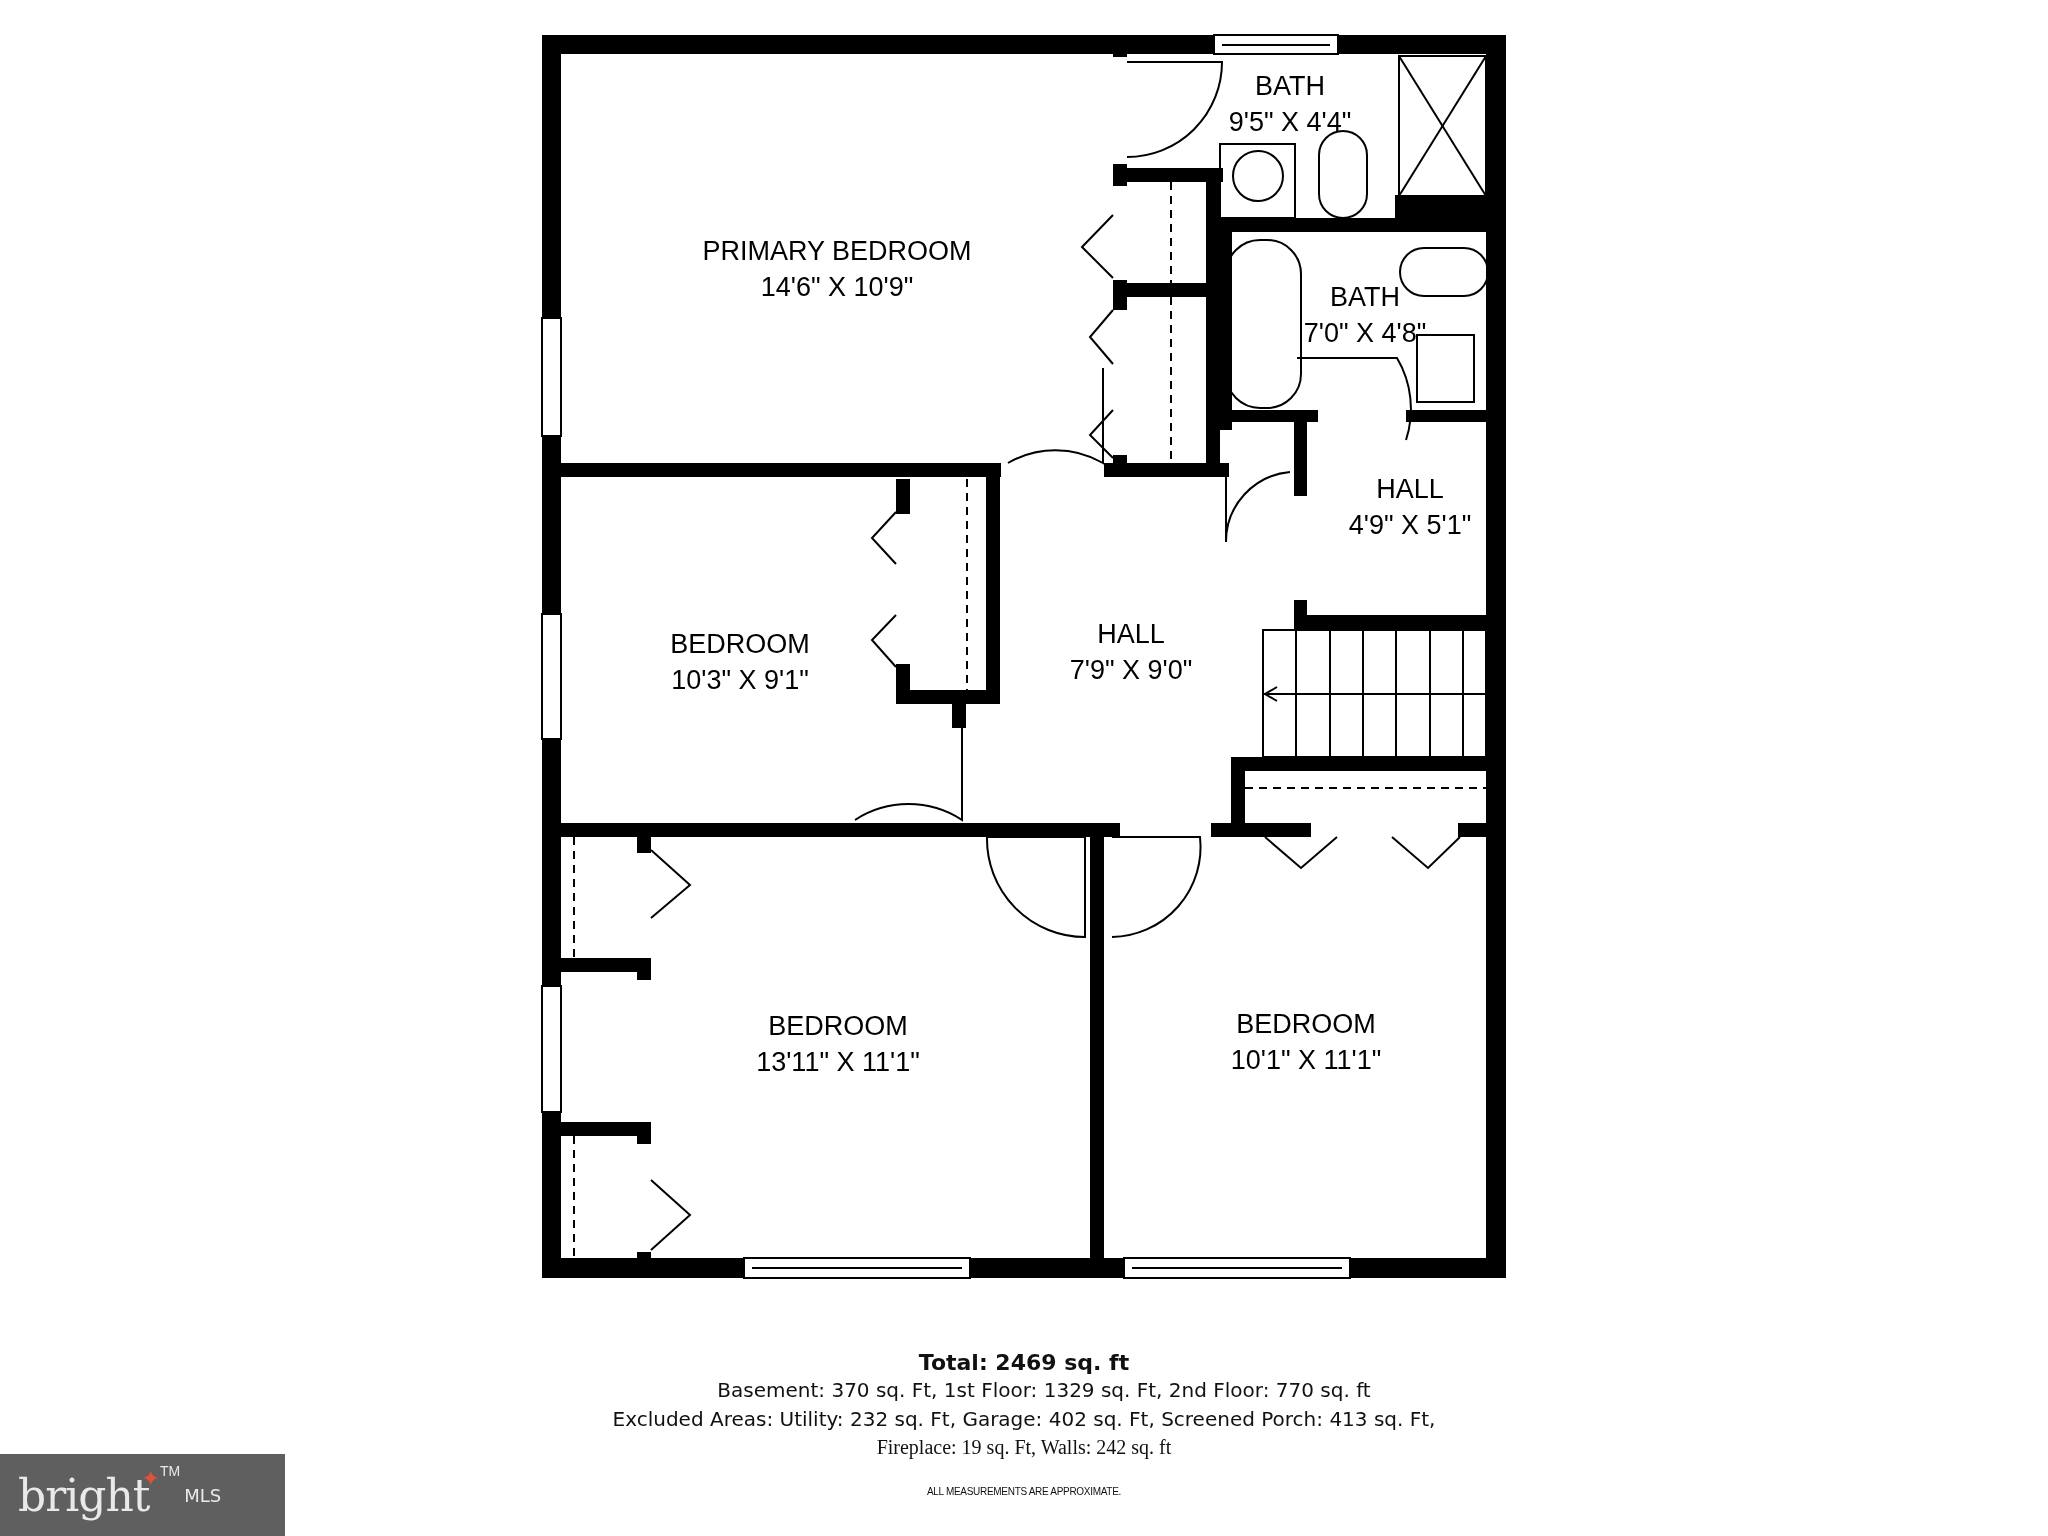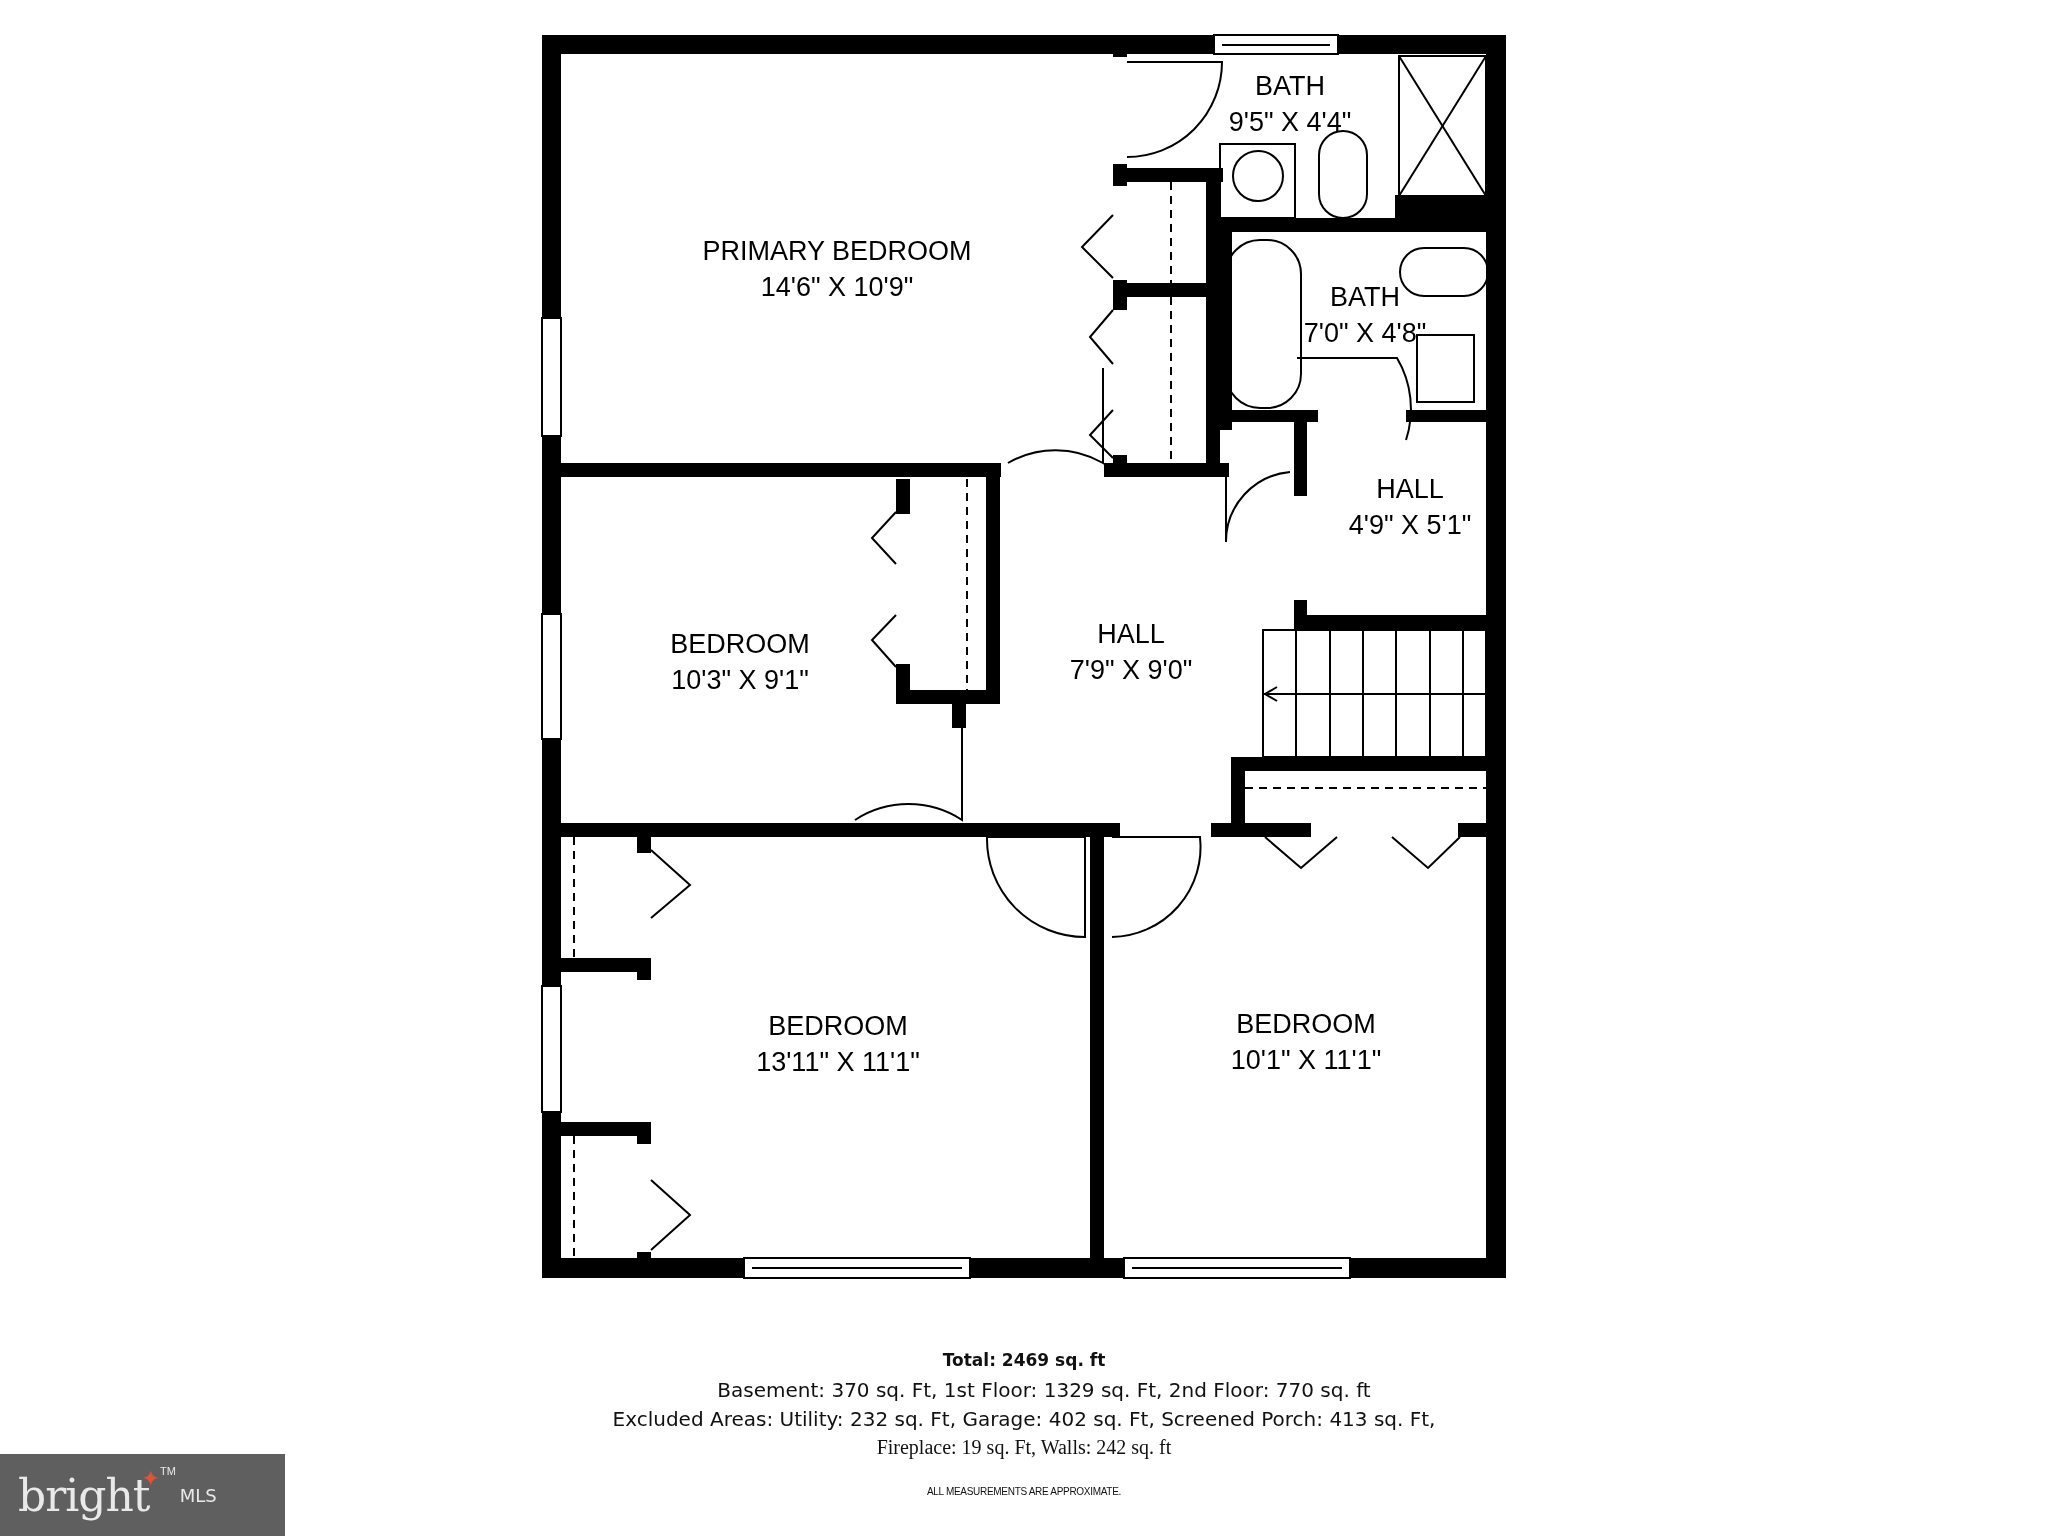--- a/index.html
+++ b/index.html
@@ -1,28 +1,28 @@
 <!DOCTYPE html>
 <html><head>
 <meta charset="utf-8">
 <style>
   html, body { margin:0; padding:0; background:#ffffff; }
   body { width:2048px; height:1536px; position:relative; overflow:hidden; font-family:"Liberation Sans", sans-serif; }
   #plan { position:absolute; left:0; top:0; width:2048px; height:1320px; }
   .room-label { font-family:"Liberation Sans", sans-serif; font-size:27px; fill:#000; text-anchor:middle; }
   .footer { position:absolute; left:0; width:2048px; text-align:center; color:#111; font-family:"DejaVu Sans", sans-serif; }
-  #total { top:1350px; font-size:17px; font-weight:bold; }
+  #total { top:1350px; font-size:22px; font-weight:bold; }
   #line1 { top:1378px; font-size:20px;margin-left:20px; }
   #line2 { top:1407px; font-size:20px; }
   #line3 { top:1436px; font-size:20px;font-family:Liberation Serif, serif; }
   #disclaimer { top:1486px; font-size:10px; font-family:"Liberation Sans", sans-serif; letter-spacing:-0.3px; }
   #logo { position:absolute; left:0; top:1454px; width:285px; height:82px; background:#5f5f5f; display:flex; align-items:center; padding-left:18px; box-sizing:border-box; }
   #logo .brand { font-family:"DejaVu Serif", serif; font-size:44px; color:#e9e9e9; letter-spacing:-1px; position:relative; }
   #logo .star { color:#e0533a; font-size:22px; position:relative; top:-16px; left:-8px; }
-  #logo .tm { color:#e9e9e9; font-size:11px; position:relative; top:-24px; left:-8px; }
+  #logo .tm { color:#e9e9e9; font-size:14px; position:relative; top:-24px; left:-8px; }
   #logo .mls { font-family:"DejaVu Sans", sans-serif; font-size:18px; color:#e9e9e9; margin-left:-4px; }
 </style>
 </head>
 <body>
 
 <svg id="plan" viewBox="0 0 2048 1320" xmlns="http://www.w3.org/2000/svg">
   <g fill="#000">
 
     <rect x="542" y="35" width="964" height="19"></rect>
     <rect x="542" y="1258" width="964" height="20"></rect>

